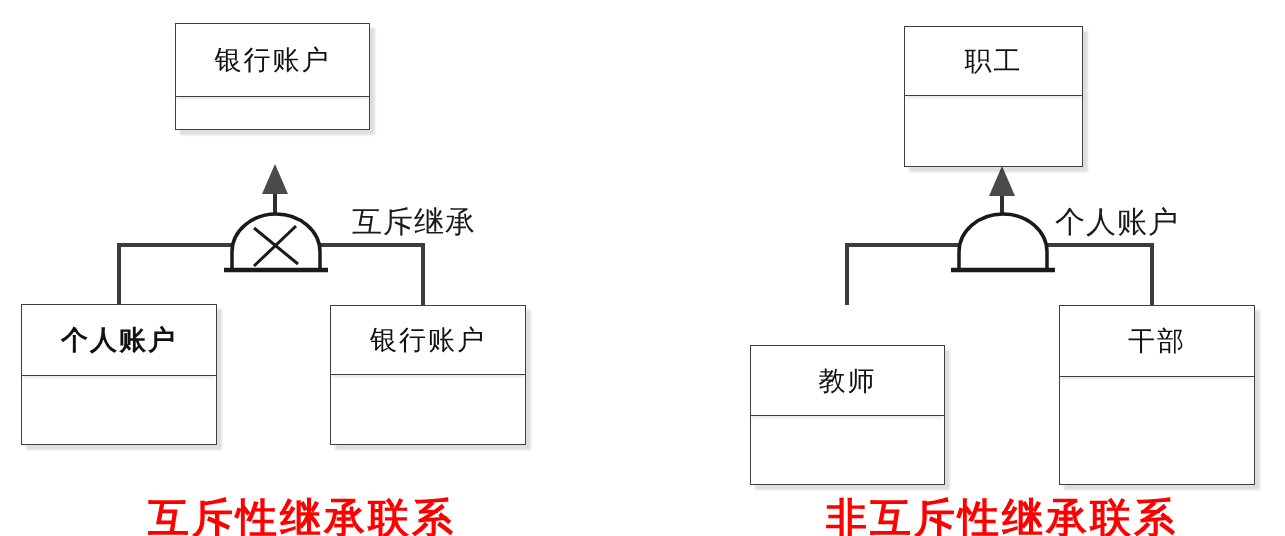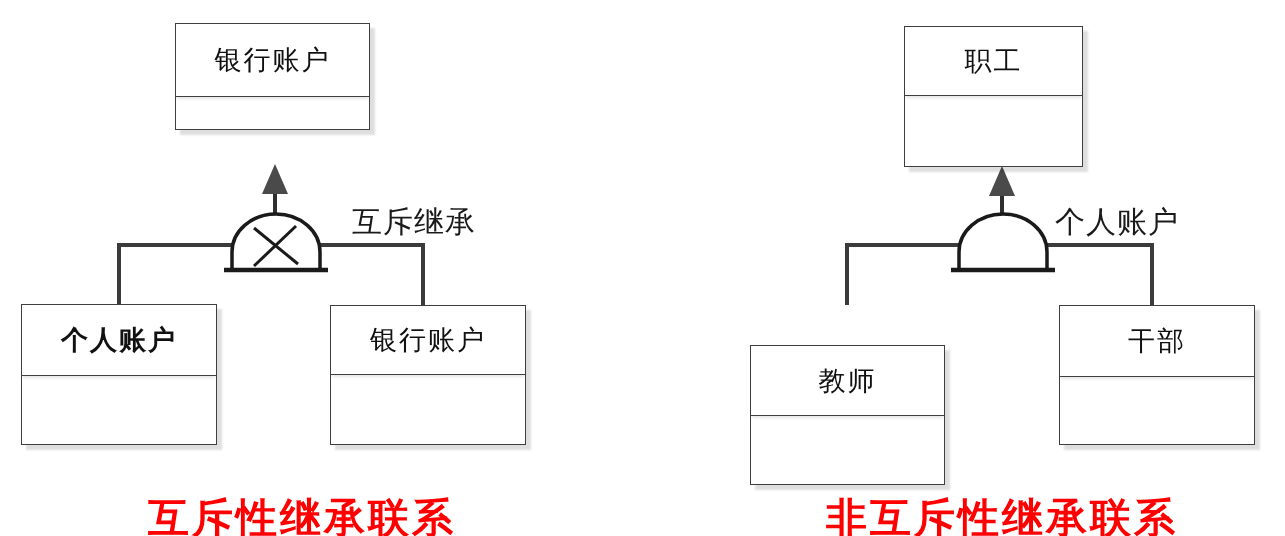--- a/index.html
+++ b/index.html
@@ -95,21 +95,21 @@
   <div class="entity" style="left:904px;top:26px;width:179px;height:141px;">
     <div class="top-compartment" style="height:69px;">职工</div>
     <div class="attr-compartment" style="height:71px;"></div>
   </div>
 
   <div class="entity" style="left:750px;top:305px;width:195px;height:140px;margin-top:40px;">
     <div class="top-compartment" style="height:70px;">教师</div>
     <div class="attr-compartment" style="height:69px;"></div>
   </div>
 
-  <div class="entity" style="left:1059px;top:305px;width:196px;height:140px;">
+  <div class="entity" style="left:1059px;top:305px;width:196px;height:180px;">
     <div class="top-compartment" style="height:71px;">干部</div>
     <div class="attr-compartment" style="height:68px;"></div>
   </div>
 
   <div class="relation-label" style="left:1055px;top:202px;">个人账户</div>
 
   <div class="caption" style="left:826px;top:491px;width:270px;color:#ff0000;">非互斥性继承联系</div>
 
 </div>
 

